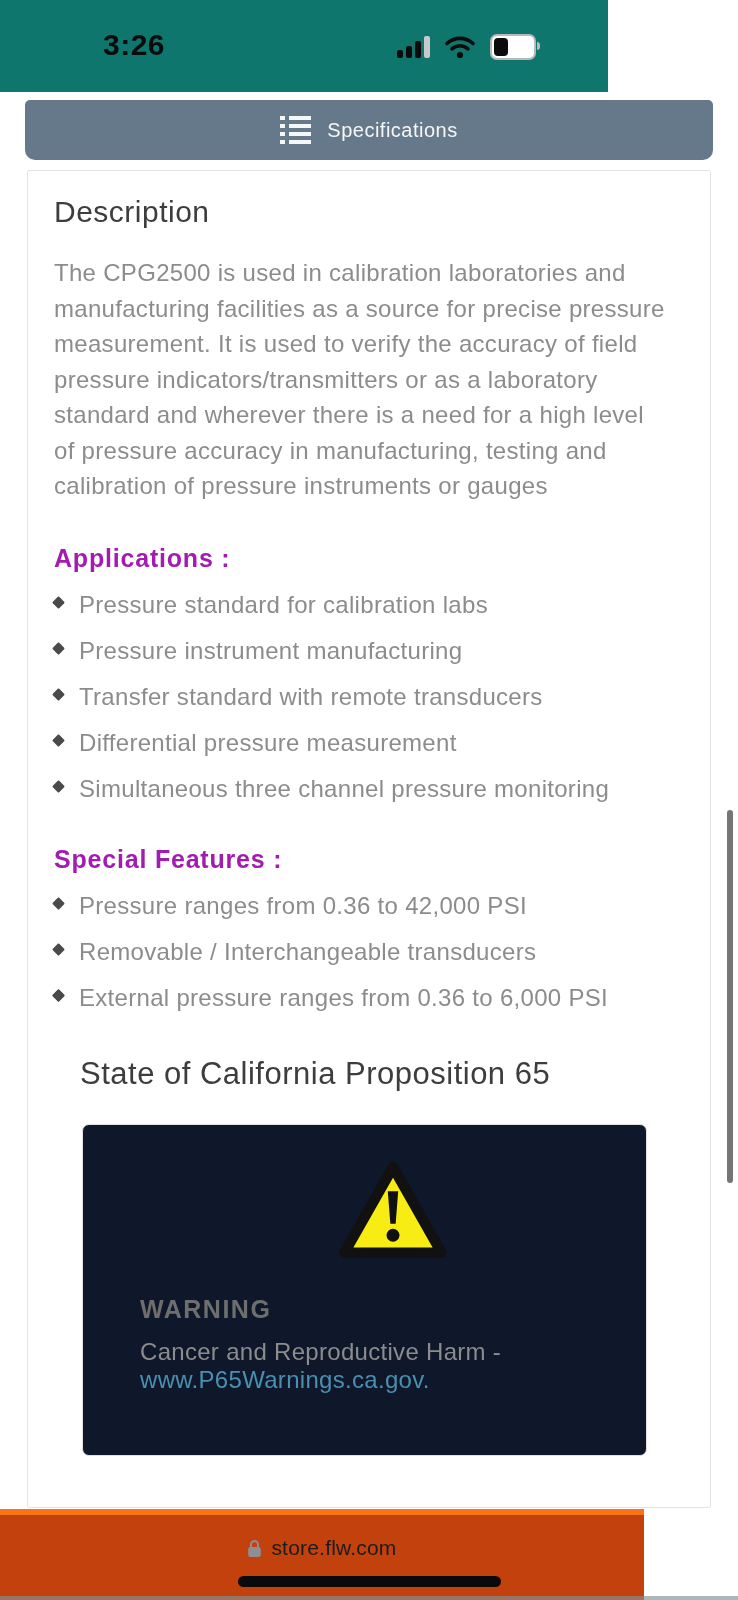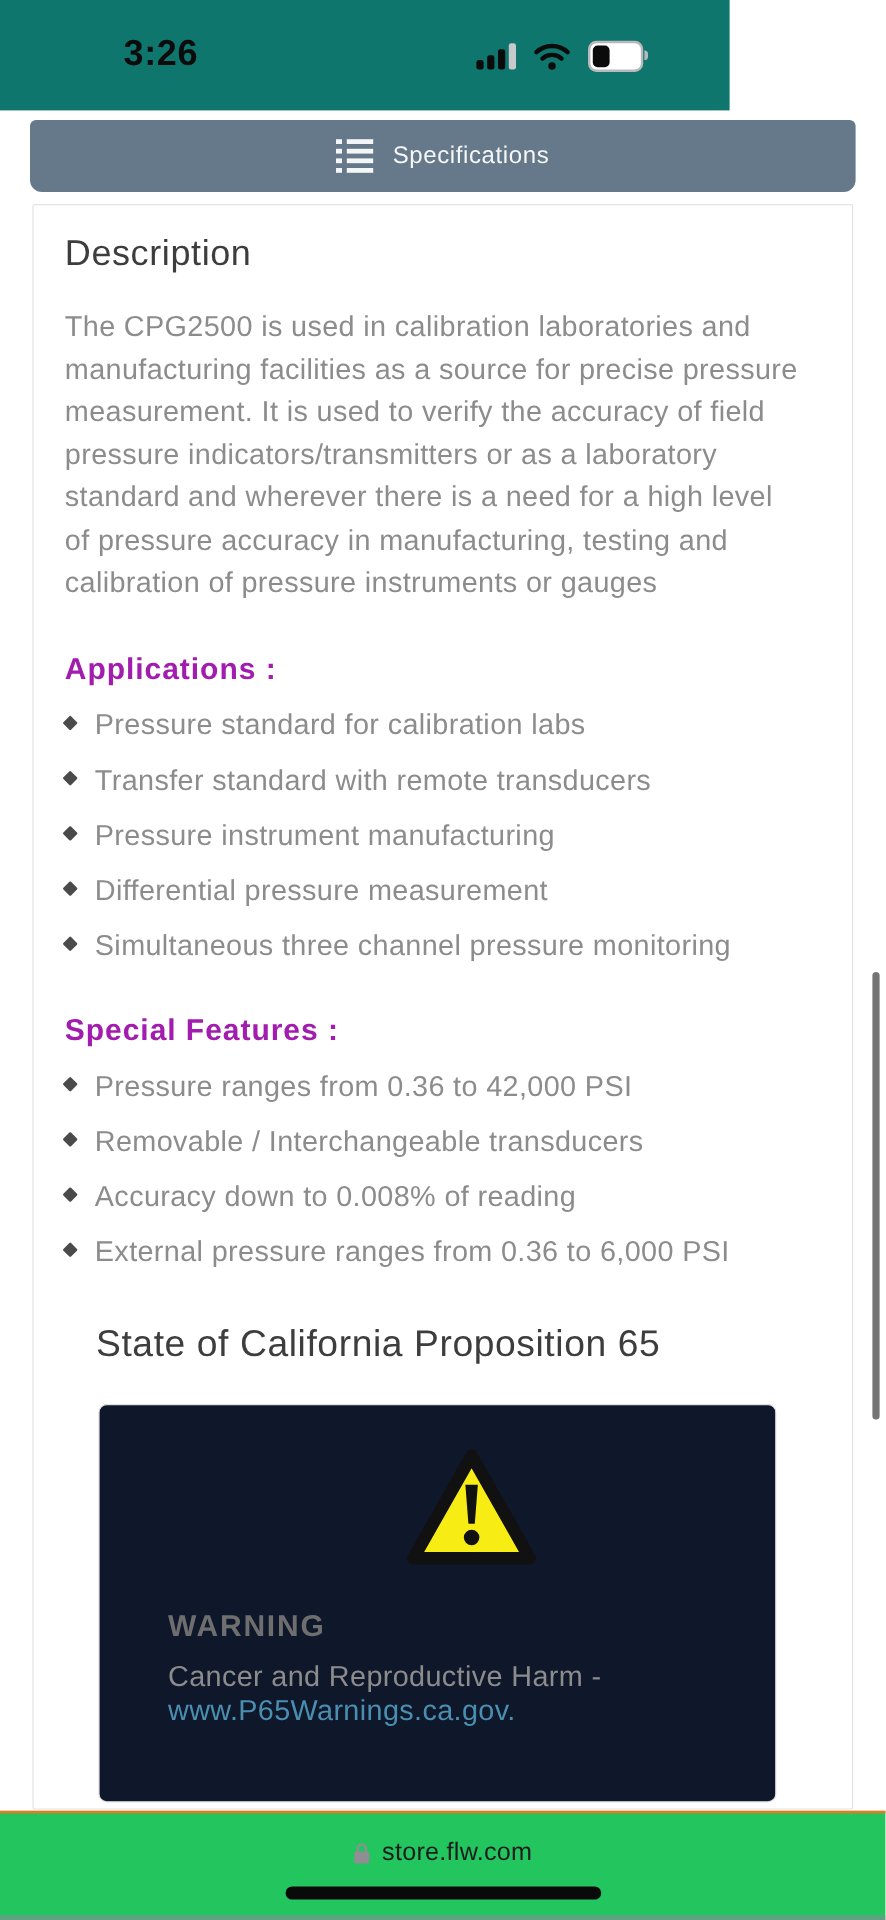--- a/index.html
+++ b/index.html
@@ -59,22 +59,22 @@
     padding:34px 0 0 57px;
   }
   .warn-tri{display:block;width:118px;height:104px;margin:0 auto;}
   .warn-title{font-size:25px;font-weight:700;color:#6e6e6e;letter-spacing:1.5px;margin-top:32px;}
   .warn-text{font-size:24px;color:#8c8c8c;margin-top:14px;letter-spacing:.3px;}
   .warn-link{font-size:24px;color:#4a8fb0;margin-top:0;letter-spacing:.3px;text-decoration:none;display:inline-block;}
   
   .scrollbar{position:absolute;right:5px;top:810px;width:6px;height:373px;background:#757575;border-radius:3px;}
   
   .browser-bar{
-    position:absolute;left:0;top:1509px;width:738px;height:91px;
-    background:#22c55e;border-top:2px solid #f97316;box-sizing:border-box;
+    position:absolute;left:0;top:1509px;width:644px;height:91px;
+    background:#c2410c;border-top:6px solid #f97316;box-sizing:border-box;
   }
   .url-row{display:flex;align-items:center;justify-content:center;gap:9px;margin-top:21px;cursor:pointer;}
   .lock{width:15px;height:19px;}
   .url-text{font-size:21px;color:#1c1c1e;letter-spacing:.2px;}
   .home-indicator{
     position:absolute;left:238px;top:61px;width:263px;height:11px;
     background:#0a0a0a;border-radius:6px;
   }
   .bottom-edge{position:absolute;left:0;bottom:0;width:738px;height:4px;background:#7f9193;opacity:.65;}
 </style>
@@ -124,31 +124,31 @@
   <span>Specifications</span>
 </div>
 
 <div class="card">
   <h1 class="h-desc">Description</h1>
   <p class="p-desc">The CPG2500 is used in calibration laboratories and manufacturing facilities as a source for precise pressure measurement. It is used to verify the accuracy of field pressure indicators/transmitters or as a laboratory standard and wherever there is a need for a high level of pressure accuracy in manufacturing, testing and calibration of pressure instruments or gauges</p>
 
   <h2 class="h-sub">Applications :</h2>
   <ul class="feat">
     <li><span class="diamond"></span><span>Pressure standard for calibration labs</span></li>
+    <li><span class="diamond"></span><span>Pressure instrument manufacturing</span></li>
     <li><span class="diamond"></span><span>Transfer standard with remote transducers</span></li>
-    <li><span class="diamond"></span><span>Pressure instrument manufacturing</span></li>
     <li><span class="diamond"></span><span>Differential pressure measurement</span></li>
     <li><span class="diamond"></span><span>Simultaneous three channel pressure monitoring</span></li>
   </ul>
 
   <h2 class="h-sub" style="margin-top:42px;">Special Features :</h2>
   <ul class="feat">
     <li><span class="diamond"></span><span>Pressure ranges from 0.36 to 42,000 PSI</span></li>
     <li><span class="diamond"></span><span>Removable / Interchangeable transducers</span></li>
-    <li><span class="diamond"></span><span>Accuracy down to 0.008% of reading</span></li>
+    <li><span class="diamond"></span></li>
     <li><span class="diamond"></span><span>External pressure ranges from 0.36 to 6,000 PSI</span></li>
   </ul>
 
   <h2 class="h-prop65">State of California Proposition 65</h2>
 
   <div class="warn-box">
     <svg class="warn-tri" viewBox="0 0 100 90">
       <path d="M50 7 L92 81 H8 Z" fill="#f7ec13" stroke="#111111" stroke-width="9" stroke-linejoin="round"></path>
       <path d="M45.5 28 h9 l-2.2 28 h-4.6 Z" fill="#111111"></path>
       <circle cx="50" cy="66" r="5.6" fill="#111111"></circle>

